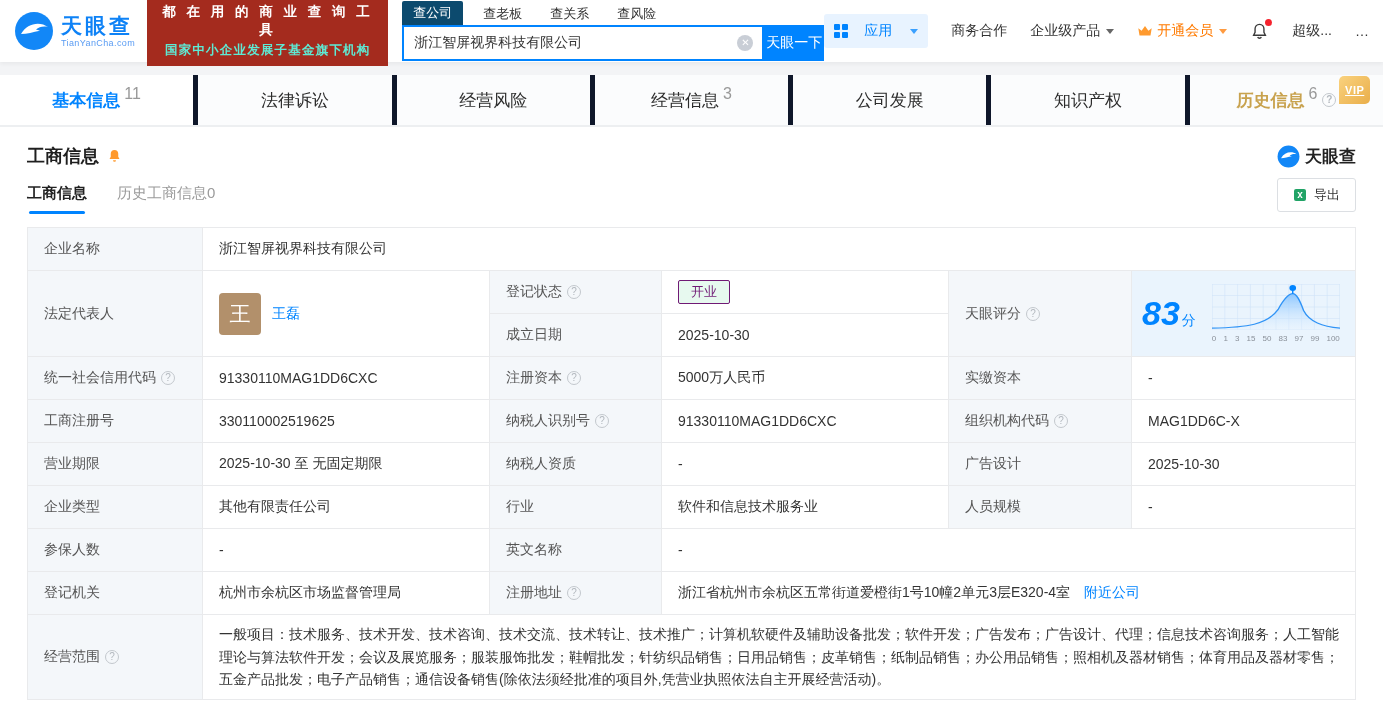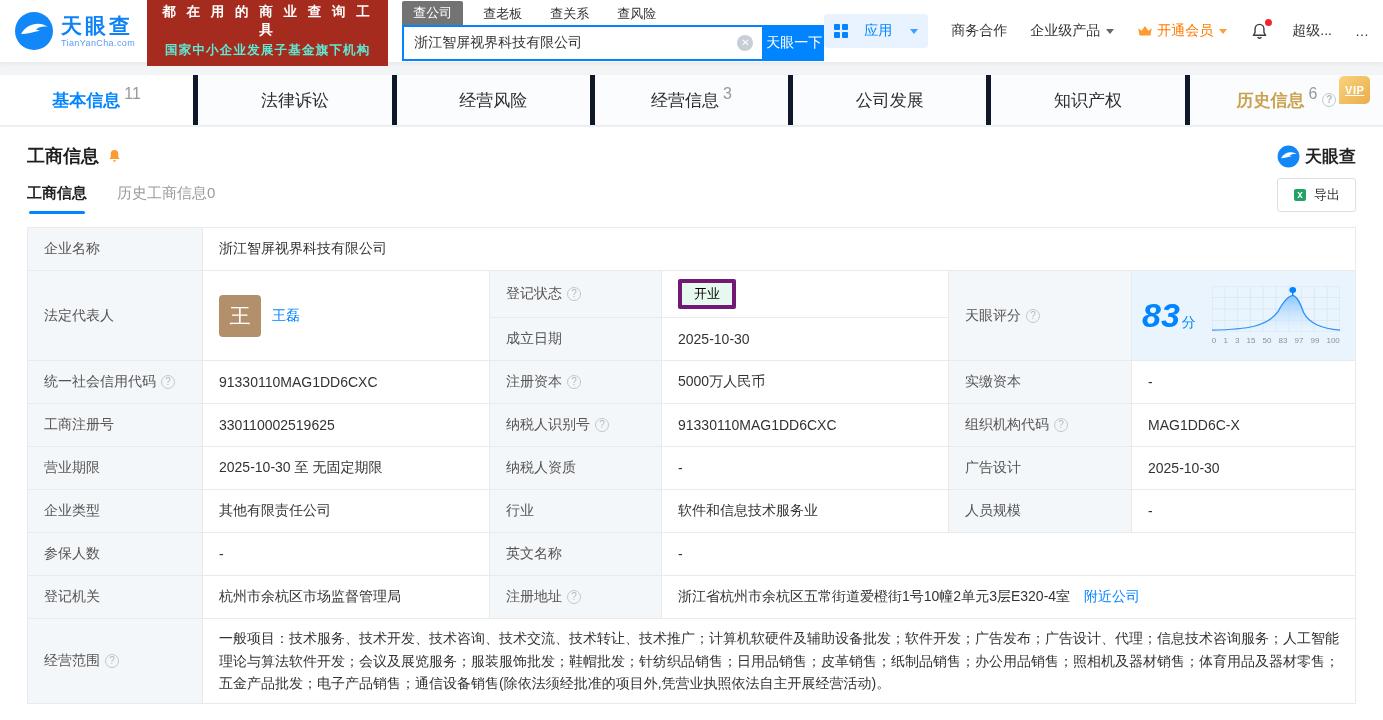--- a/index.html
+++ b/index.html
@@ -16,21 +16,21 @@
   .logo { display:flex; align-items:center; gap:7px; cursor:pointer; }
   .logo-text .t1 { font-size:21px; font-weight:bold; color:#0e82f6; letter-spacing:3px; line-height:1.1; }
   .logo-text .t2 { font-size:9px; color:#5a9cf3; letter-spacing:.4px; }
   .promo { margin-left:12px; background:#a42b1e; color:#fff; padding:7px 13px; text-align:center; }
   .promo .p1 { font-size:13.5px; font-weight:bold; letter-spacing:3.5px; }
   .promo .p2 { font-size:12.5px; font-weight:bold; color:#5eead4; letter-spacing:1.2px; margin-top:3px; }
 
   .search-area { margin-left:14px; width:422px; }
   .search-tabs { display:flex; align-items:flex-end; height:23px; font-size:13px; }
   .stab { margin-right:28px; color:#333; cursor:pointer; padding-bottom:2px; }
-  .stab.active { background:#737373; color:#fff; padding:3px 11px 3px; margin-right:20px; border-radius:2px 2px 0 0; }
+  .stab.active { background:#0c4a6e; color:#fff; padding:3px 11px 3px; margin-right:20px; border-radius:2px 2px 0 0; }
   .search-row { display:flex; height:36px; }
   .search-input-wrap { width:362px; border:2px solid #0084ff; display:flex; align-items:center; background:#fff; }
   .search-input-wrap input { flex:1; border:none; outline:none; font-size:14px; padding:0 10px; color:#333;
                              font-family:"Liberation Sans","DejaVu Sans",sans-serif; }
   .clear-icon { width:16px; height:16px; border-radius:50%; background:#c9ced6; color:#fff; font-size:10px;
                 line-height:16px; text-align:center; margin-right:9px; cursor:pointer; flex:none; }
   .clear-icon::before { content:"✕"; }
   .search-btn { width:60px; background:#0084ff; color:#fff; font-size:14px; border:none; cursor:pointer;
                 font-family:"Liberation Sans","DejaVu Sans",sans-serif; }
 
@@ -81,21 +81,21 @@
   .info-table td { border:1px solid #e9eaec; font-size:14px; padding:8px 16px; vertical-align:middle; word-break:break-all; }
   td.lbl { background:#f4f7fa; color:#555; }
   td.val { color:#333; background:#fff; }
   .q { display:inline-block; width:14px; height:14px; border:1px solid #c3c8cd; border-radius:50%; color:#b2b8be;
        font-size:10px; line-height:12px; text-align:center; margin-left:5px; vertical-align:1px; cursor:pointer; }
   .q::before { content:"?"; }
   .rep { display:flex; align-items:center; gap:11px; }
   .avatar { width:42px; height:42px; border-radius:4px; background:#b2906b; color:#fff; font-size:21px;
             display:flex; align-items:center; justify-content:center; cursor:pointer; flex:none; }
   .link { color:#0084ff; cursor:pointer; text-decoration:none; }
-  .status-badge { display:inline-block; background:#e7f9ef; border:4px solid #701a75; color:#000000; font-size:13px;
+  .status-badge { display:inline-block; background:#e7f9ef; border:1px solid #701a75; color:#701a75; font-size:13px;
                   padding:2px 12px; border-radius:2px; }
   td.score-cell { background:#eaf4fd; padding:6px 10px; }
   .score-flex { display:flex; align-items:center; gap:16px; }
   .score-num { color:#0084ff; white-space:nowrap; }
   .score-num .n { font-size:34px; font-weight:bold; font-style:italic; }
   .score-num .u { font-size:14px; margin-left:2px; }
   .score-chart { width:128px; }
   .axis { display:flex; justify-content:space-between; width:128px; font-size:8px; color:#8a9099; margin-top:1px; }
   .nearby { margin-left:10px; }
   td.scope-cell { line-height:1.62; padding:8px 16px; }

